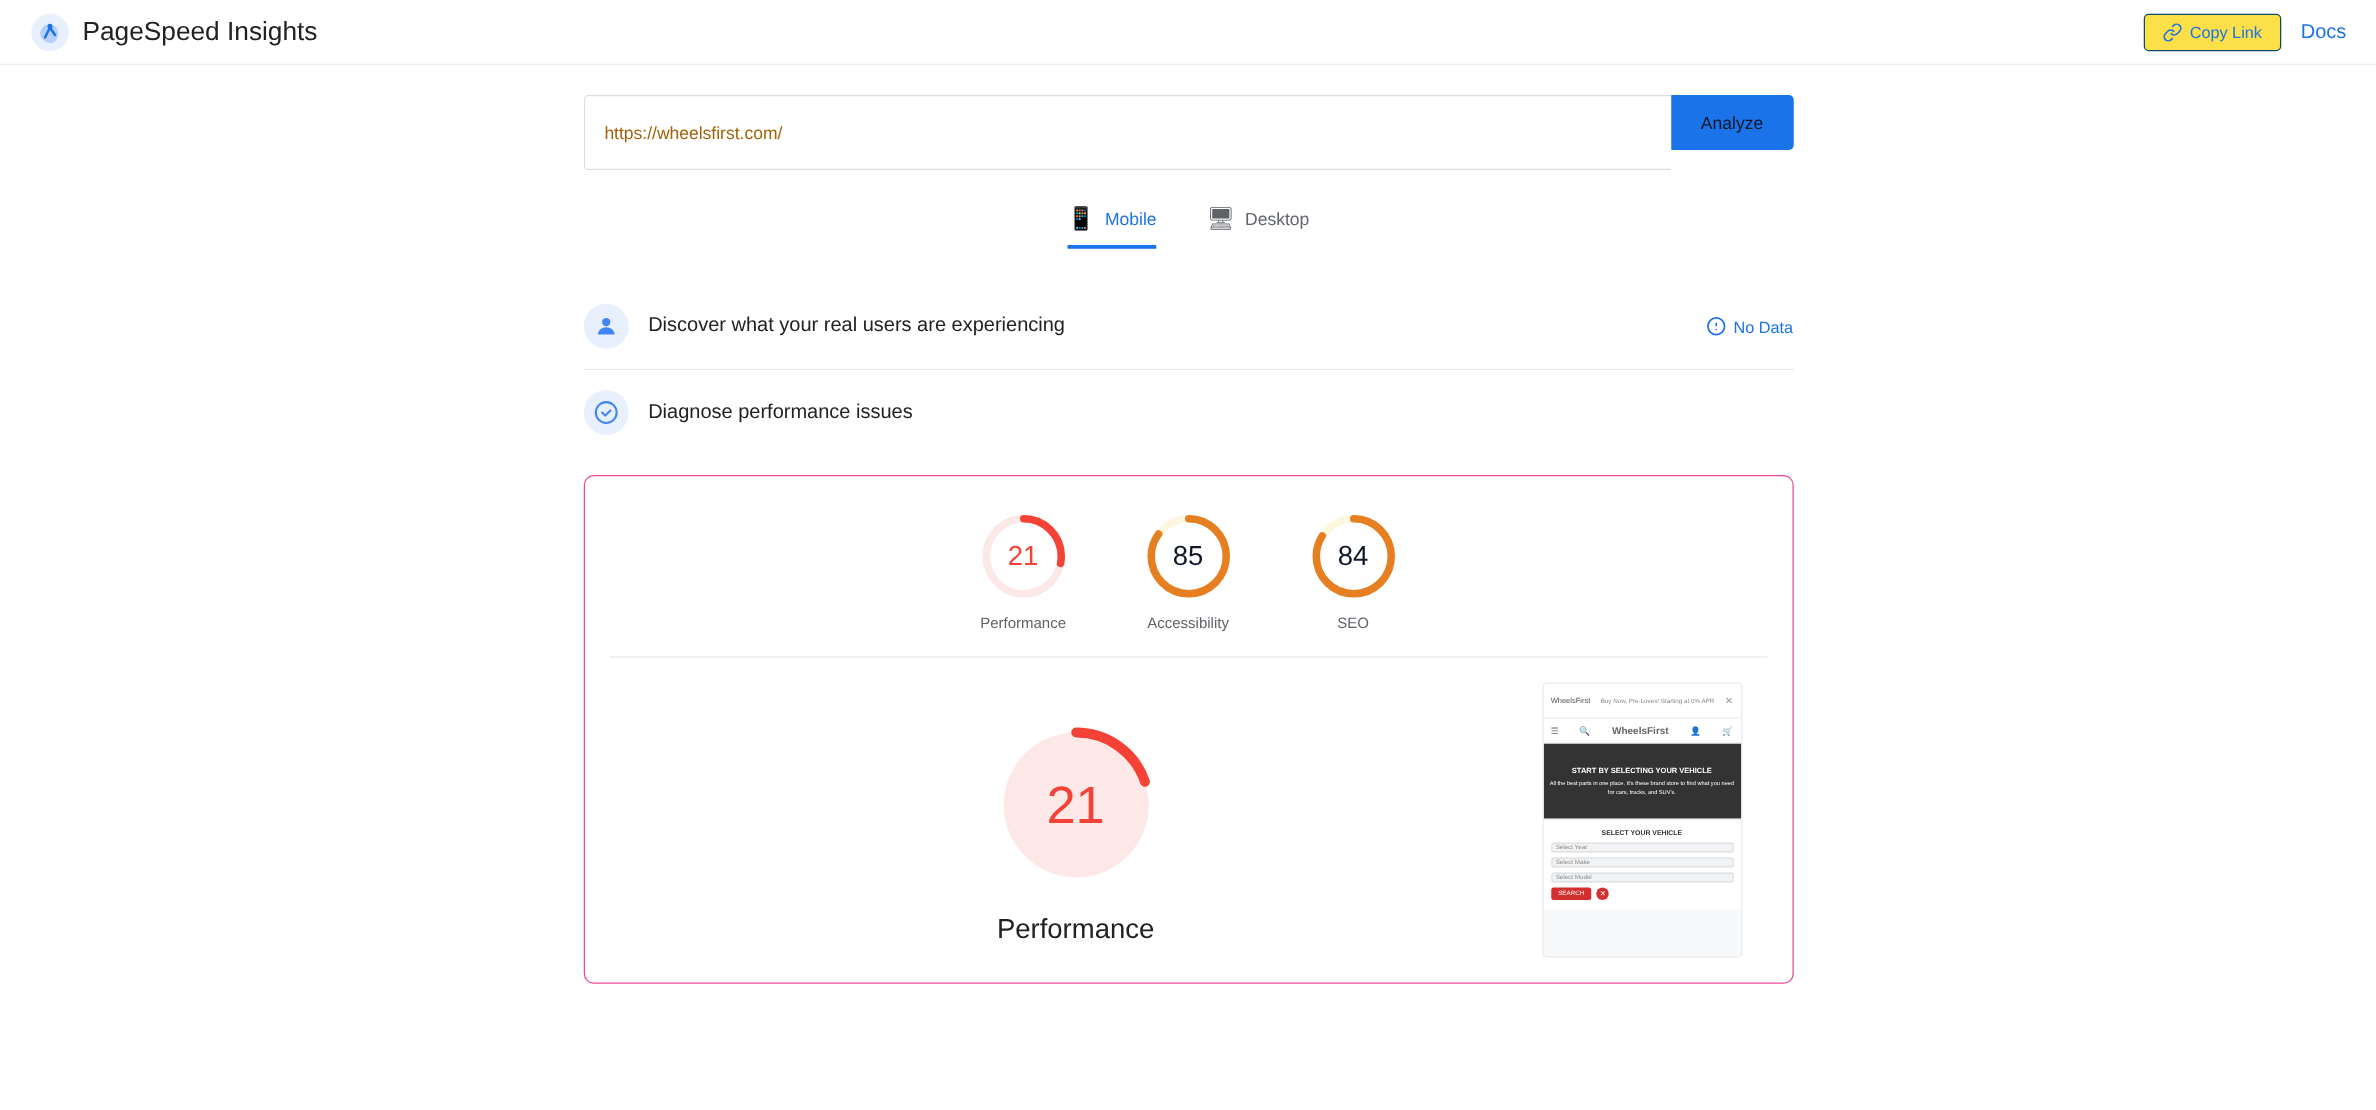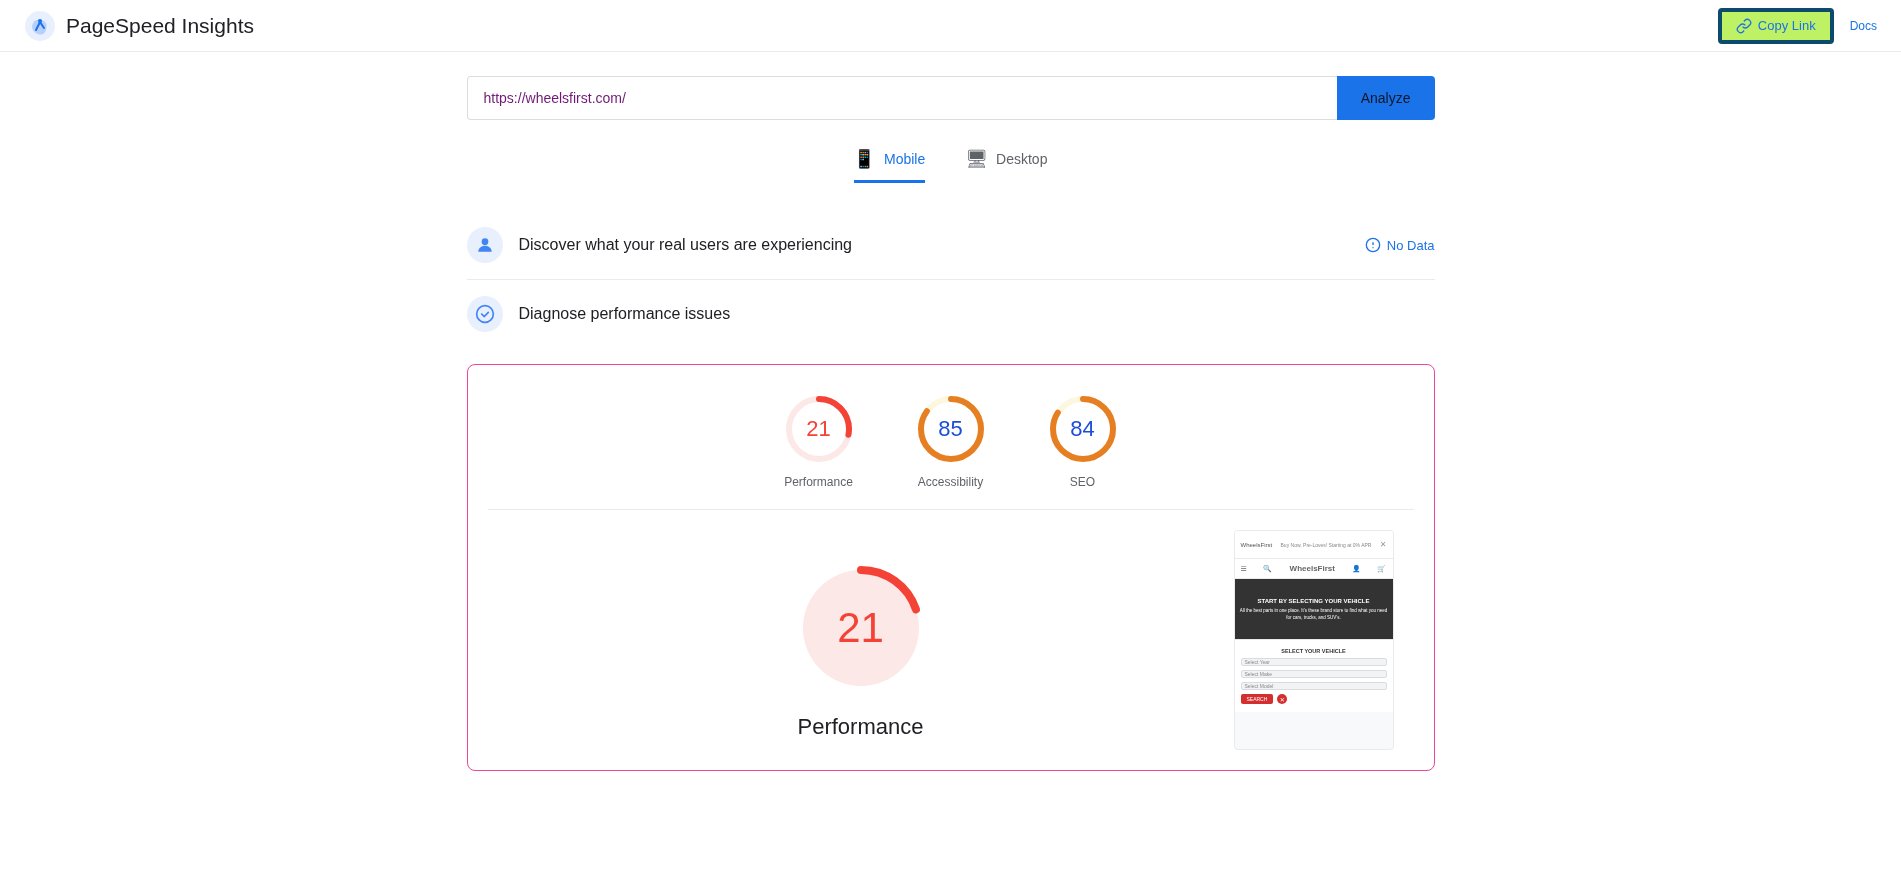--- a/index.html
+++ b/index.html
@@ -30,57 +30,57 @@
     }
     .header-actions {
       display: flex;
       align-items: center;
       gap: 16px;
     }
     .copy-link-btn {
       display: flex;
       align-items: center;
       gap: 6px;
-      border: 4px solid #0c4a6e;
+      border: 1px solid #0c4a6e;
       border-radius: 4px;
       padding: 6px 14px;
-      background: #bef264;
+      background: #fde047;
       color: #1a73e8;
       font-size: 13px;
       cursor: pointer;
     }
     .docs-link {
       color: #1a73e8;
-      font-size: 12px;
+      font-size: 16px;
       text-decoration: none;
       cursor: pointer;
     }
 
     
     .main-content {
       max-width: 1000px;
       margin: 0 auto;
       padding: 24px 16px;
     }
 
     
     .search-bar {
       display: flex;
       gap: 0;
       margin-bottom: 28px;
     }
     .url-input {
       flex: 1;
-      height: 44px;
+      height: 60px;
       border: 1px solid #dadce0;
       border-right: none;
       border-radius: 4px 0 0 4px;
       padding: 0 16px;
       font-size: 14px;
-      color: #701a75;
+      color: #a16207;
       outline: none;
     }
     .analyze-btn {
       height: 44px;
       padding: 0 24px;
       background: #1a73e8;
       color: #0f172a;
       border: none;
       border-radius: 0 4px 4px 0;
       font-size: 14px;
@@ -289,21 +289,21 @@
       background: #d32f2f;
       color: #fff;
       font-size: 5px;
       padding: 2px 6px;
       border-radius: 2px;
       display: inline-block;
     }
 
     
     .red { color: #f44336; }
-    .orange { color: #1d4ed8; }
+    .orange { color: #0f172a; }
     .green { color: #0cce6b; }
   </style>
 </head>
 <body>
 
 <div class="header">
   <div class="logo-area">
     <svg class="logo-icon" viewBox="0 0 32 32" fill="none" xmlns="http://www.w3.org/2000/svg">
       <circle cx="16" cy="16" r="15" fill="#e8f0fe"></circle>
       <path d="M8 16 Q10 8 18 10 Q24 12 22 20 Q20 26 14 24 Q8 22 8 16Z" fill="#4285f4" opacity="0.3"></path>

